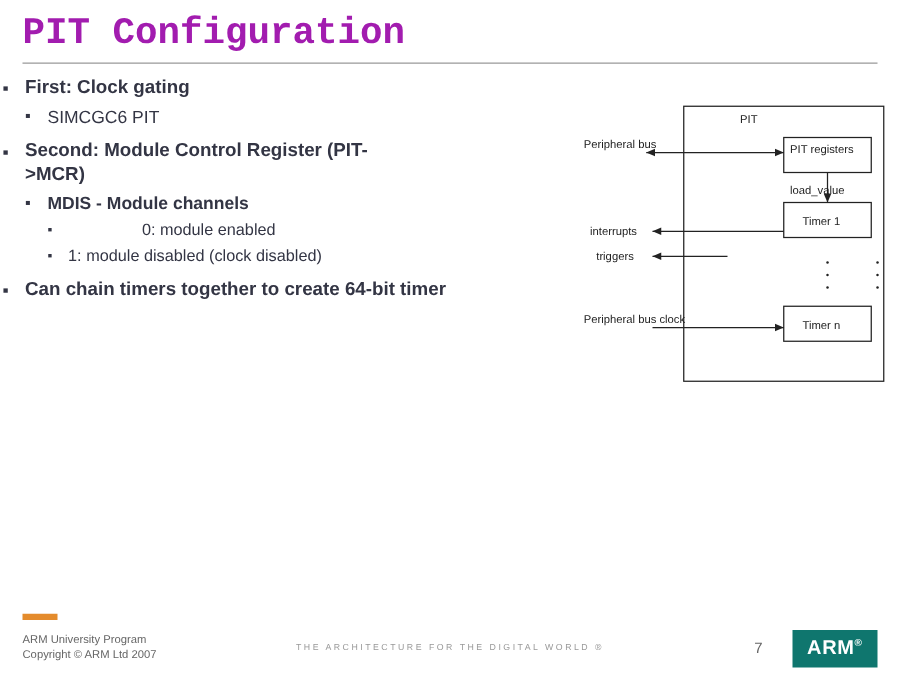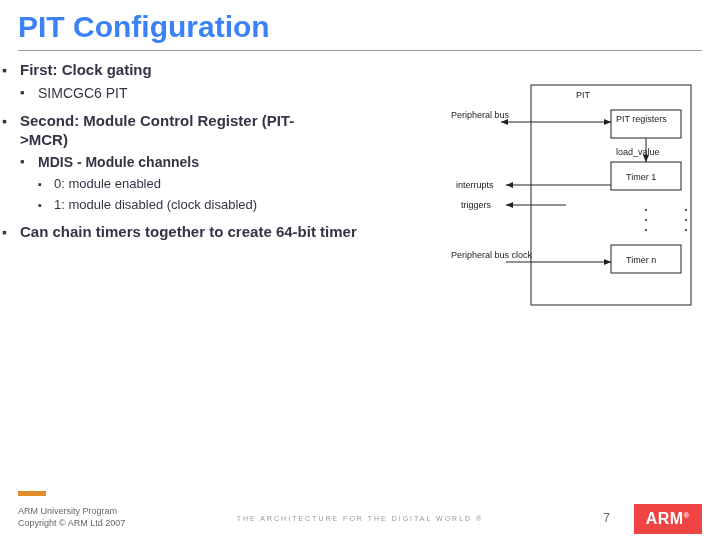--- a/index.html
+++ b/index.html
@@ -7,46 +7,47 @@
     width: 720px;
     height: 540px;
     font-family: Arial, Helvetica, sans-serif;
     background: #fff;
     position: relative;
     overflow: hidden;
   }
   .title {
     font-size: 30px;
     font-weight: bold;
-    color: #3b82f6;
+    color: #a21caf;
     padding: 10px 18px 6px 18px;
+    font-family: Liberation Mono, monospace;
   }
   .hr-line {
     height: 1px;
     background: #999;
     margin: 0 18px 10px 18px;
   }
   .content {
     padding: 0 2px;
     position: relative;
   }
   ul { list-style: none; }
   li { position: relative; }
   .lvl1 > li { padding-left: 18px; margin-bottom: 10px; font-size: 15px; font-weight: bold; color: #333544; line-height: 1.25; }
   .lvl1 > li::before { content: "▪"; position: absolute; left: 0; top: 1px; color: #333544; font-size: 14px; }
   .lvl2 { margin-top: 4px; }
   .lvl2 > li { padding-left: 18px; margin-bottom: 6px; font-size: 14px; font-weight: normal; color: #333544; line-height: 1.3; }
   .lvl2 > li::before { content: "▪"; position: absolute; left: 0; top: 1px; color: #333544; font-size: 13px; }
   .lvl3 { margin-top: 4px; }
-  .lvl3 > li { padding-left: 16px; margin-bottom: 4px; font-size: 13px; font-weight: normal; color: #333544; line-height: 1.3; }
+  .lvl3 > li { padding-left: 16px; margin-bottom: 4px; font-size: 13px; font-weight: normal; color: #333544; line-height: 1.3; text-align: center; }
   .lvl3 > li::before { content: "▪"; position: absolute; left: 0; top: 1px; color: #333544; font-size: 11px; }
   .bold { font-weight: bold; }
   .diagram {
     position: absolute;
-    right: 24px;
+    right: 8px;
     top: 80px;
     width: 250px;
     height: 230px;
   }
   .footer {
     position: absolute;
     left: 0; right: 0; bottom: 0;
     height: 44px;
     display: flex;
     align-items: center;
@@ -74,21 +75,21 @@
   .footer-pagenum {
     position: absolute;
     right: 110px;
     font-size: 12px;
     color: #666;
   }
   .arm-logo {
     position: absolute;
     right: 18px;
     bottom: 6px;
-    background: #ef4444;
+    background: #0f766e;
     color: #fff;
     font-weight: bold;
     font-size: 16px;
     padding: 6px 12px 6px 12px;
     letter-spacing: 0.5px;
   }
   .arm-logo sup { font-size: 8px; vertical-align: super; }
   
   .diagram svg text { font-family: Arial; font-size: 9px; fill: #222; }
   .diagram svg rect, .diagram svg line { stroke: #222; fill: none; }

